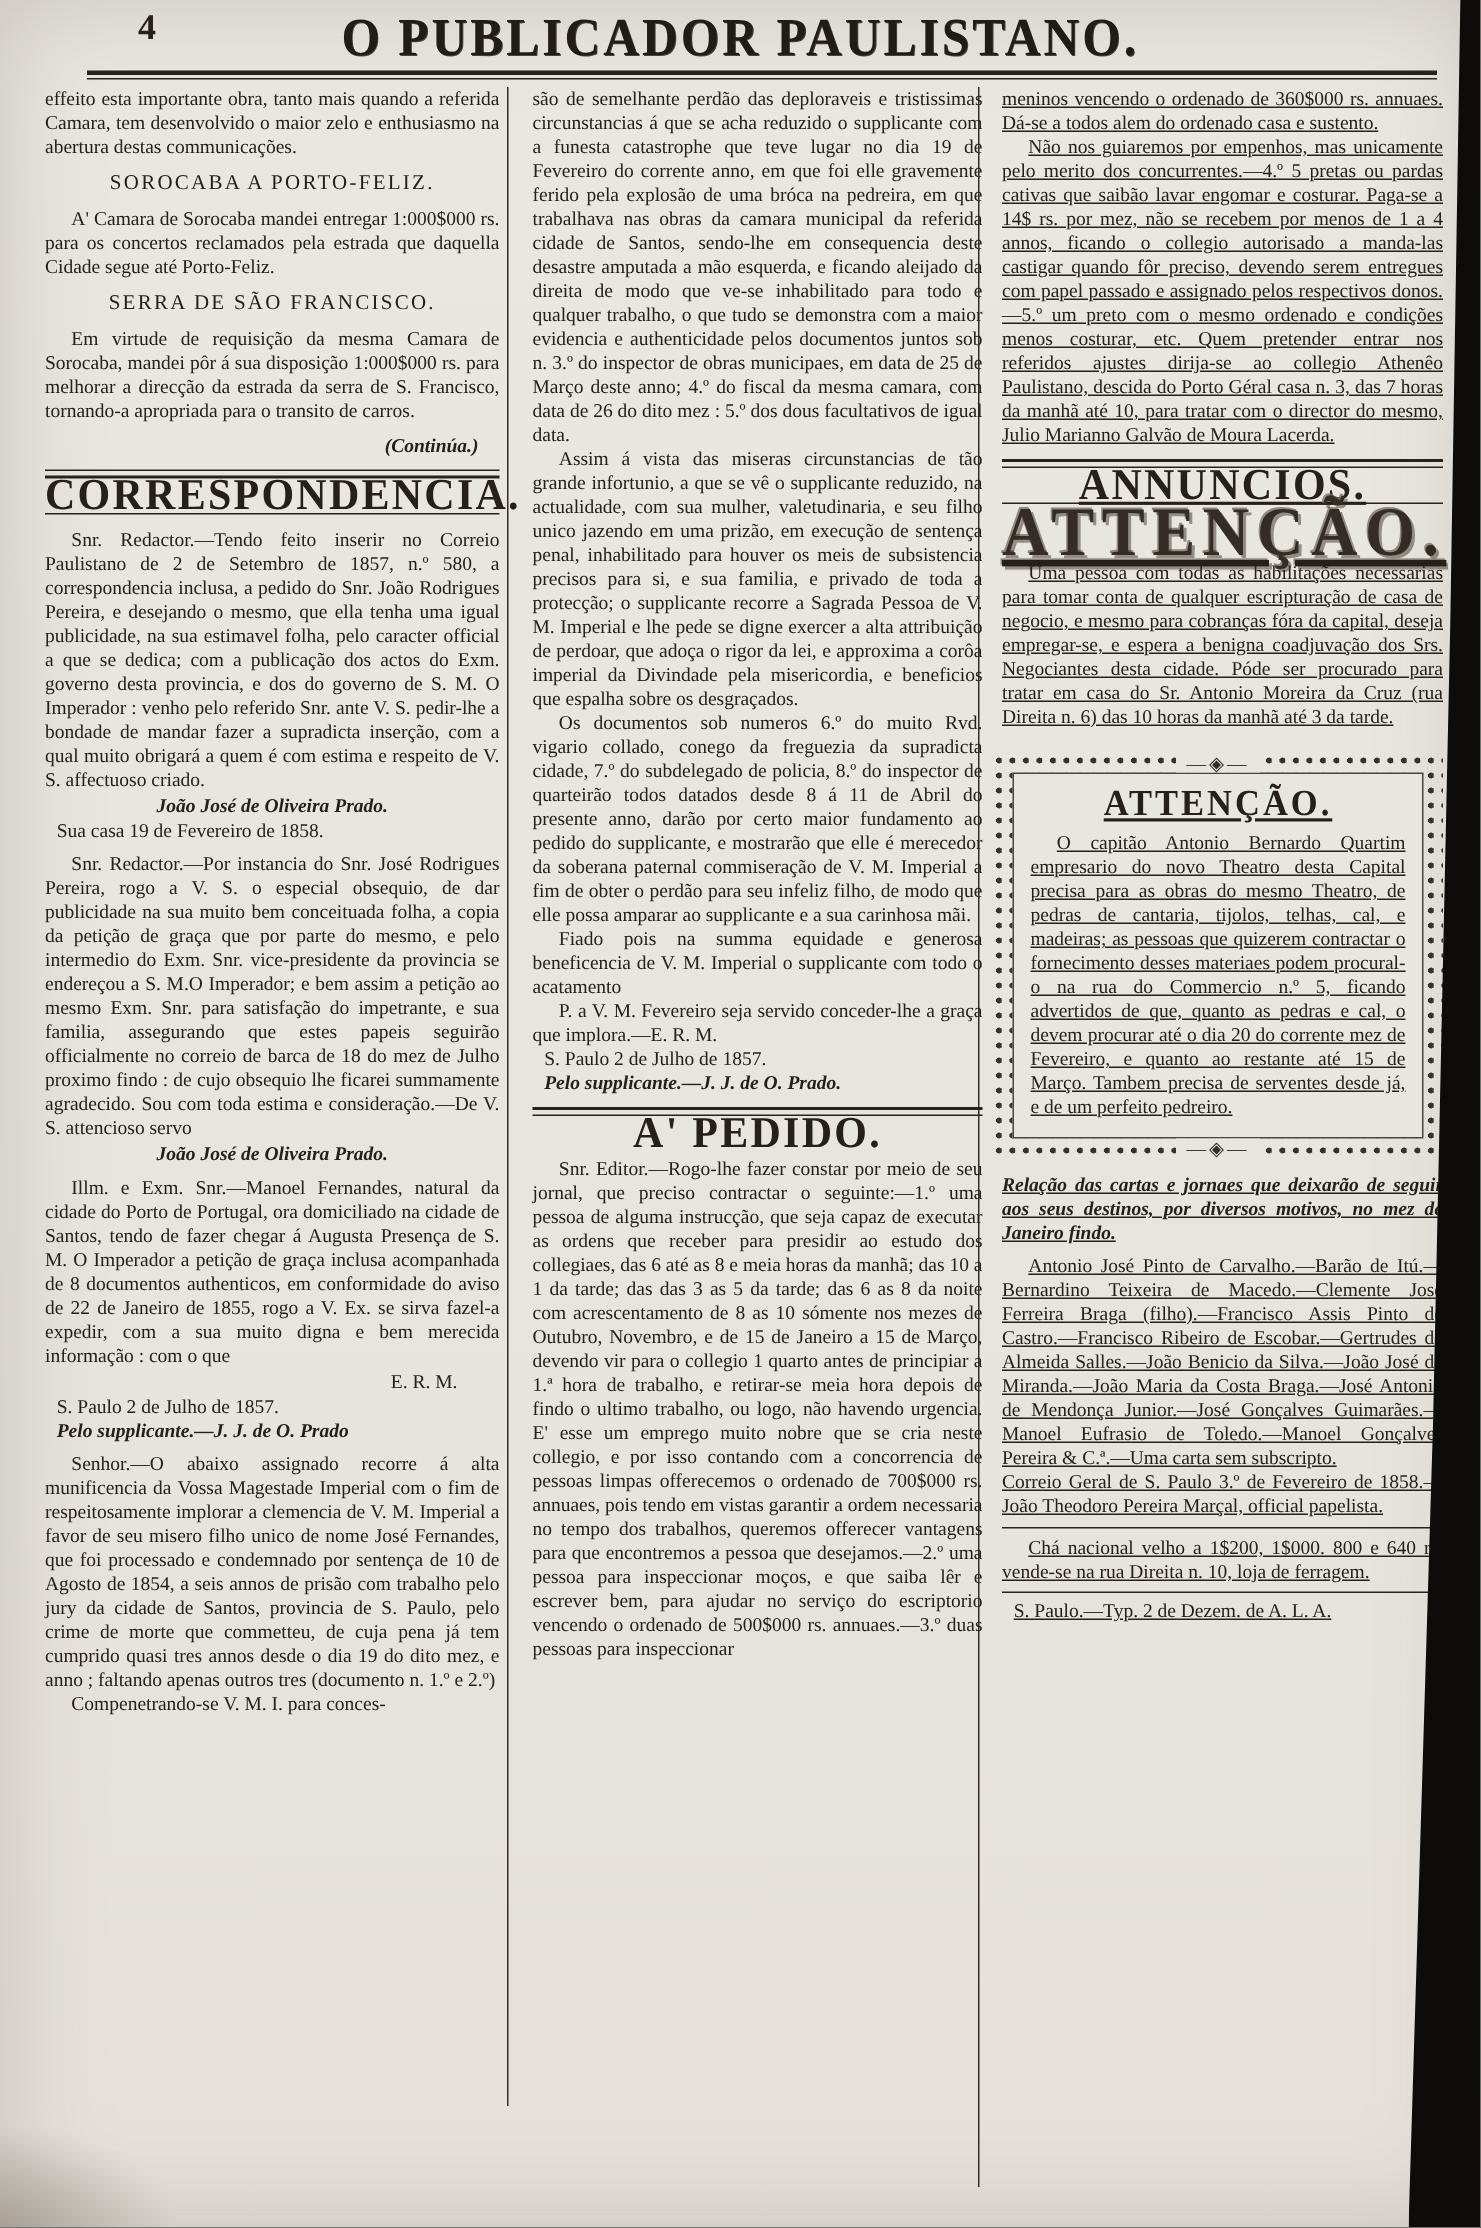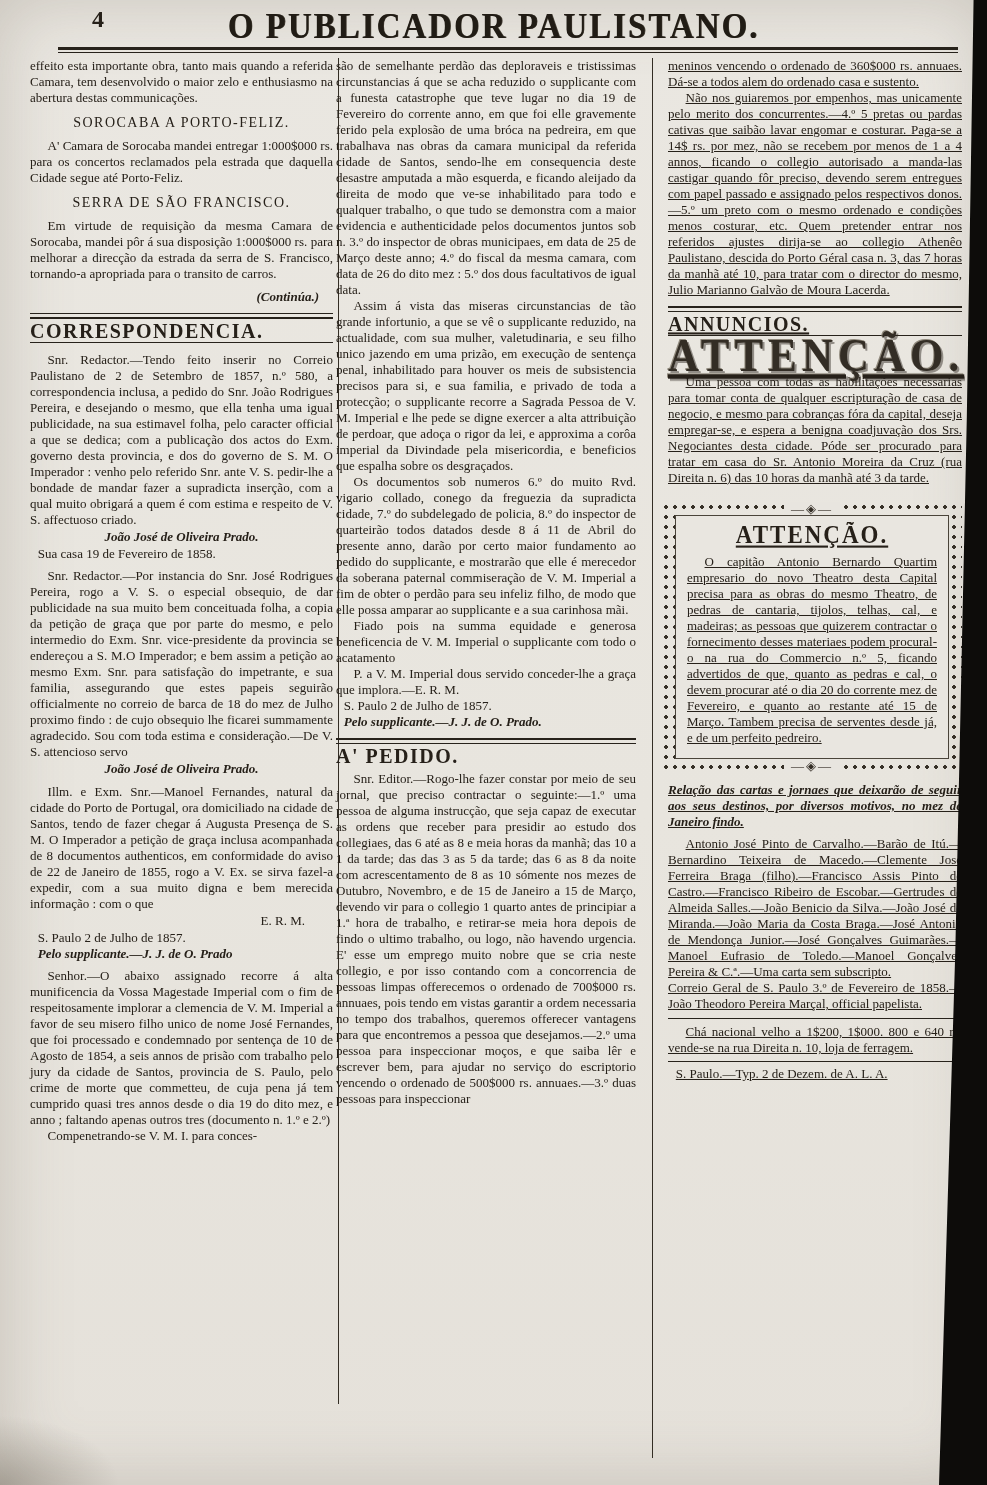--- a/index.html
+++ b/index.html
@@ -19,36 +19,36 @@
     text-align:center;font-size:33px;font-weight:bold;letter-spacing:2px;
     transform:scaleY(1.08);color:#211c15;
     text-shadow:.6px .6px 0 #4a443a;
   }
   .mast-rule{position:absolute;left:58px;width:900px;}
   .mast-rule .r1{height:3px;background:#27221b;}
   .mast-rule .r2{height:1px;background:#27221b;margin-top:2px;}
   
   .col{position:absolute;top:58px;text-align:justify;font-size:13px;line-height:16px;}
   #col1{left:30px;width:303px;}
-  #col2{left:336px;width:300px;}
+  #col2{left:355px;width:300px;}
   #col3{left:668px;width:294px;text-decoration:underline;}
   .vrule{position:absolute;width:1px;background:#332d24;}
   
   .p{margin:0;text-indent:1.35em;}
   .p.noind{text-indent:0;}
   .subhead{text-align:center;font-size:14px;letter-spacing:1.5px;margin:9px 0 7px;text-indent:0;}
   .continua{text-align:right;font-style:italic;font-weight:bold;margin:7px 14px 8px 0;text-indent:0;}
   .sig{text-align:center;font-style:italic;font-weight:bold;margin:1px 0;text-indent:0;}
   .rightline{text-align:right;margin:1px 28px 1px 0;text-indent:0;font-family:Liberation Serif, serif;}
   .sigline{font-weight:bold;font-style:italic;text-indent:.6em;margin:0;}
   .dateline{text-indent:.6em;margin:0;}
   .divider{margin:8px 0 4px;border-top:1px solid #27221b;border-bottom:2.5px solid #27221b;height:3px;}
   .divider.flip{border-top:2.5px solid #27221b;border-bottom:1px solid #27221b;}
   .thinrule{border-top:1.5px solid #27221b;margin:3px 0 9px;}
-  .headline{font-weight:bold;font-size:20px;letter-spacing:1.5px;margin:4px 0 1px;text-indent:0;transform:scaleY(1.05);}
+  .headline{text-align:center;font-weight:bold;font-size:28px;letter-spacing:1.5px;margin:4px 0 1px;text-indent:0;transform:scaleY(1.05);}
   .gap{height:6px;}
   
   .display-att{
     text-align:center;font-size:43px;font-weight:bold;letter-spacing:5px;
     margin:12px 0 10px;text-indent:0;color:#332d25;transform:scaleY(1.08);
     text-shadow:2px 2px 0 rgba(40,34,26,.45),-1px -1px 0 rgba(120,112,98,.8);
   }
   
   .ornate{
     margin:16px 0 8px -6px;padding:13px;position:relative;
@@ -115,21 +115,21 @@
     <div class="gap"></div>
     <p class="p">Senhor.—O abaixo assignado recorre á alta munificencia da Vossa Magestade Imperial com o fim de respeitosamente implorar a clemencia de V. M. Imperial a favor de seu misero filho unico de nome José Fernandes, que foi processado e condemnado por sentença de 10 de Agosto de 1854, a seis annos de prisão com trabalho pelo jury da cidade de Santos, provincia de S. Paulo, pelo crime de morte que commetteu, de cuja pena já tem cumprido quasi tres annos desde o dia 19 do dito mez, e anno ; faltando apenas outros tres (documento n. 1.º e 2.º)</p>
     <p class="p">Compenetrando-se V. M. I. para conces-</p>
   </div>
 
   <div class="col" id="col2">
     <p class="p noind">são de semelhante perdão das deploraveis e tristissimas circunstancias á que se acha reduzido o supplicante com a funesta catastrophe que teve lugar no dia 19 de Fevereiro do corrente anno, em que foi elle gravemente ferido pela explosão de uma bróca na pedreira, em que trabalhava nas obras da camara municipal da referida cidade de Santos, sendo-lhe em consequencia deste desastre amputada a mão esquerda, e ficando aleijado da direita de modo que ve-se inhabilitado para todo e qualquer trabalho, o que tudo se demonstra com a maior evidencia e authenticidade pelos documentos juntos sob n. 3.º do inspector de obras municipaes, em data de 25 de Março deste anno; 4.º do fiscal da mesma camara, com data de 26 do dito mez : 5.º dos dous facultativos de igual data.</p>
     <p class="p">Assim á vista das miseras circunstancias de tão grande infortunio, a que se vê o supplicante reduzido, na actualidade, com sua mulher, valetudinaria, e seu filho unico jazendo em uma prizão, em execução de sentença penal, inhabilitado para houver os meis de subsistencia precisos para si, e sua familia, e privado de toda a protecção; o supplicante recorre a Sagrada Pessoa de V. M. Imperial e lhe pede se digne exercer a alta attribuição de perdoar, que adoça o rigor da lei, e approxima a corôa imperial da Divindade pela misericordia, e beneficios que espalha sobre os desgraçados.</p>
     <p class="p">Os documentos sob numeros 6.º do muito Rvd. vigario collado, conego da freguezia da supradicta cidade, 7.º do subdelegado de policia, 8.º do inspector de quarteirão todos datados desde 8 á 11 de Abril do presente anno, darão por certo maior fundamento ao pedido do supplicante, e mostrarão que elle é merecedor da soberana paternal commiseração de V. M. Imperial a fim de obter o perdão para seu infeliz filho, de modo que elle possa amparar ao supplicante e a sua carinhosa mãi.</p>
     <p class="p">Fiado pois na summa equidade e generosa beneficencia de V. M. Imperial o supplicante com todo o acatamento</p>
-    <p class="p">P. a V. M. Imperial dous servido conceder-lhe a graça que implora.—E. R. M.</p>
+    <p class="p">P. a V. M. Fevereiro seja servido conceder-lhe a graça que implora.—E. R. M.</p>
     <p class="dateline">S. Paulo 2 de Julho de 1857.</p>
     <p class="sigline">Pelo supplicante.—J. J. de O. Prado.</p>
     <div class="divider flip"></div>
     <p class="headline">A' PEDIDO.</p>
     <div class="gap"></div>
     <p class="p">Snr. Editor.—Rogo-lhe fazer constar por meio de seu jornal, que preciso contractar o seguinte:—1.º uma pessoa de alguma instrucção, que seja capaz de executar as ordens que receber para presidir ao estudo dos collegiaes, das 6 até as 8 e meia horas da manhã; das 10 a 1 da tarde; das das 3 as 5 da tarde; das 6 as 8 da noite com acrescentamento de 8 as 10 sómente nos mezes de Outubro, Novembro, e de 15 de Janeiro a 15 de Março, devendo vir para o collegio 1 quarto antes de principiar a 1.ª hora de trabalho, e retirar-se meia hora depois de findo o ultimo trabalho, ou logo, não havendo urgencia. E' esse um emprego muito nobre que se cria neste collegio, e por isso contando com a concorrencia de pessoas limpas offerecemos o ordenado de 700$000 rs. annuaes, pois tendo em vistas garantir a ordem necessaria no tempo dos trabalhos, queremos offerecer vantagens para que encontremos a pessoa que desejamos.—2.º uma pessoa para inspeccionar moços, e que saiba lêr e escrever bem, para ajudar no serviço do escriptorio vencendo o ordenado de 500$000 rs. annuaes.—3.º duas pessoas para inspeccionar</p>
   </div>
 
   <div class="col" id="col3">
     <p class="p noind">meninos vencendo o ordenado de 360$000 rs. annuaes. Dá-se a todos alem do ordenado casa e sustento.</p>

